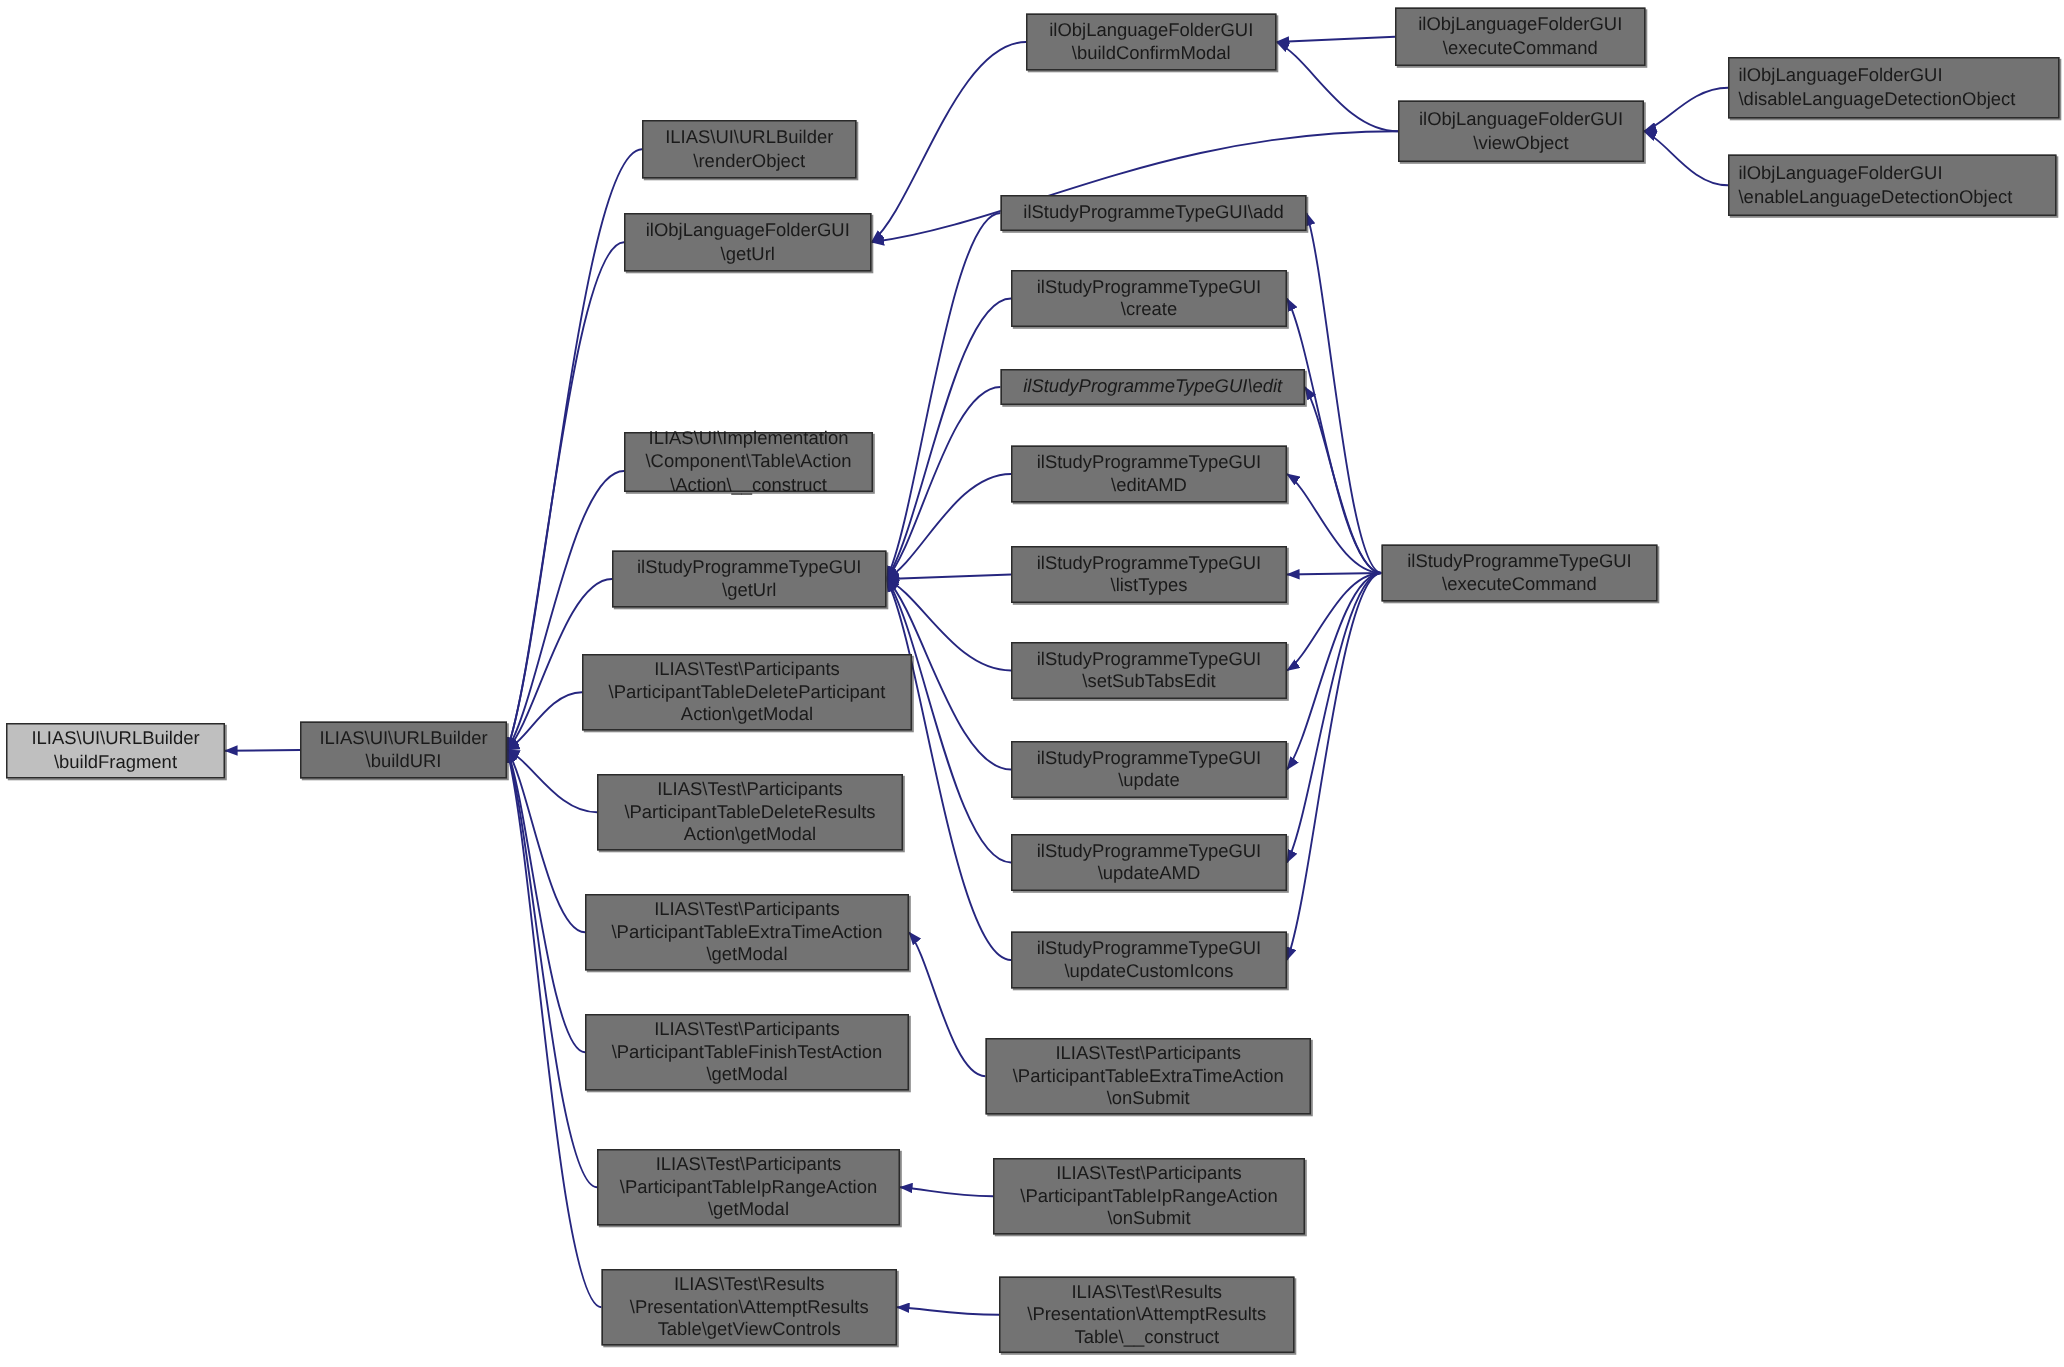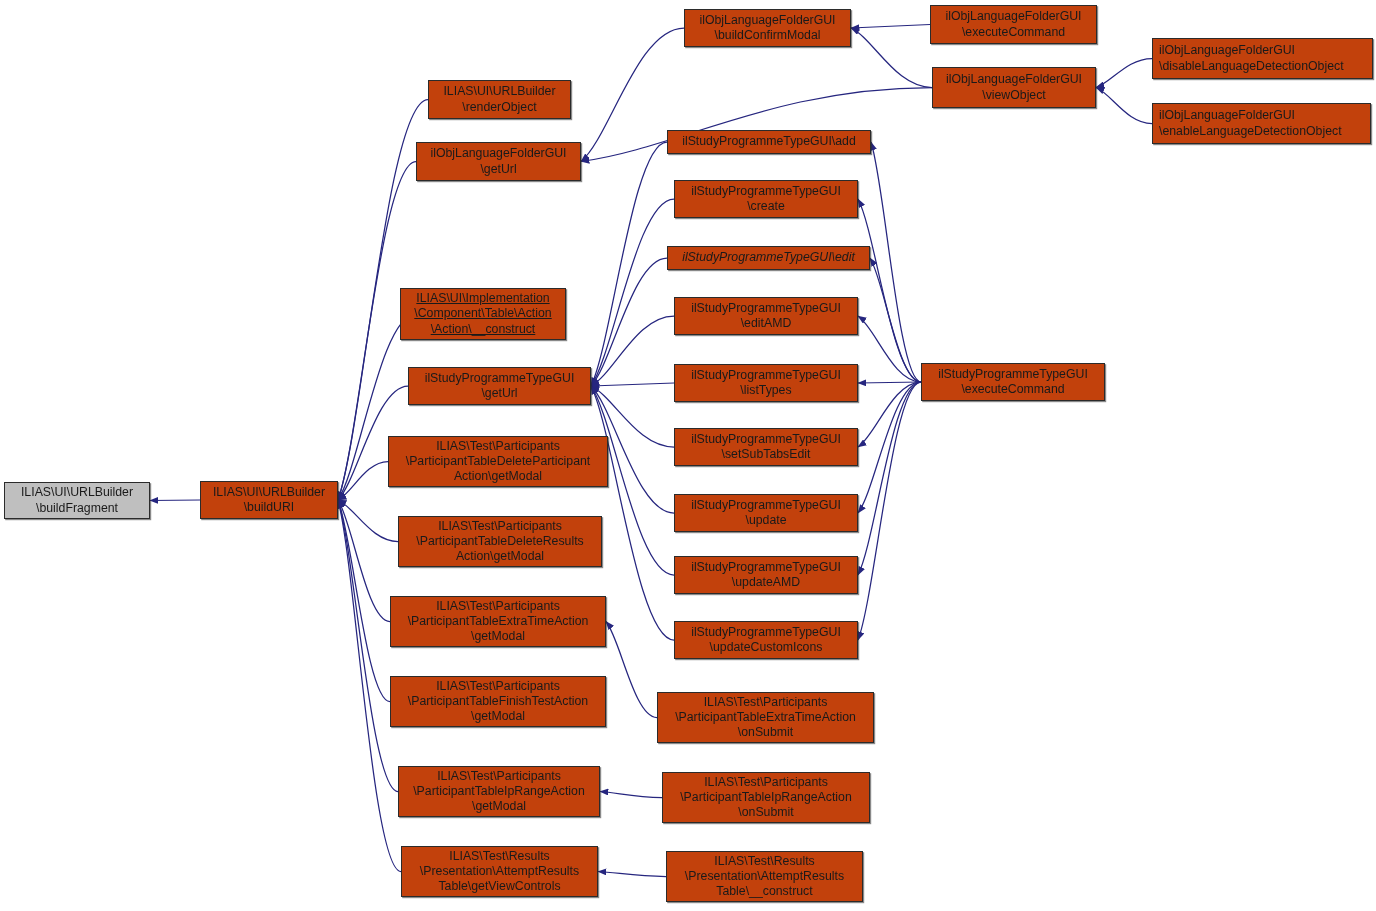--- a/index.html
+++ b/index.html
@@ -19,21 +19,21 @@
     position: absolute;
     left: 0; top: 0;
     width: 1376px;
     height: 911px;
     pointer-events: none;
   }
   .node {
     position: absolute;
     box-sizing: border-box;
     border: 1px solid #2b2b2b;
-    background: #c2410c;
+    background: #737373;
     color: #1a1a1a;
     font-size: 12.3px;
     line-height: 15.2px;
     display: flex;
     align-items: center;
     justify-content: center;
     text-align: center;
     padding: 1px 3px;
     white-space: pre-line;
     box-shadow: 1.2px 1.2px 0 rgba(40,40,40,0.55);
@@ -100,21 +100,21 @@
   </svg>
   <div id="node-layer">
       <div class="node gray" style="left: 4px; top: 482px; width: 146px; height: 37px;">ILIAS\UI\URLBuilder
 \buildFragment</div>
       <div class="node" style="left: 200px; top: 481px; width: 138px; height: 38px;">ILIAS\UI\URLBuilder
 \buildURI</div>
       <div class="node" style="left: 428px; top: 80px; width: 143px; height: 39px;">ILIAS\UI\URLBuilder
 \renderObject</div>
       <div class="node" style="left: 416px; top: 142px; width: 165px; height: 39px;">ilObjLanguageFolderGUI
 \getUrl</div>
-      <div class="node" style="left: 400px; top: 288px; width: 166px; height: 52px; text-decoration: underline;">ILIAS\UI\Implementation
+      <div class="node" style="left: 416px; top: 288px; width: 166px; height: 40px;">ILIAS\UI\Implementation
 \Component\Table\Action
 \Action\__construct</div>
       <div class="node" style="left: 408px; top: 367px; width: 183px; height: 38px;">ilStudyProgrammeTypeGUI
 \getUrl</div>
       <div class="node" style="left: 388px; top: 436px; width: 220px; height: 51px;">ILIAS\Test\Participants
 \ParticipantTableDeleteParticipant
 Action\getModal</div>
       <div class="node" style="left: 398px; top: 516px; width: 204px; height: 51px;">ILIAS\Test\Participants
 \ParticipantTableDeleteResults
 Action\getModal</div>

